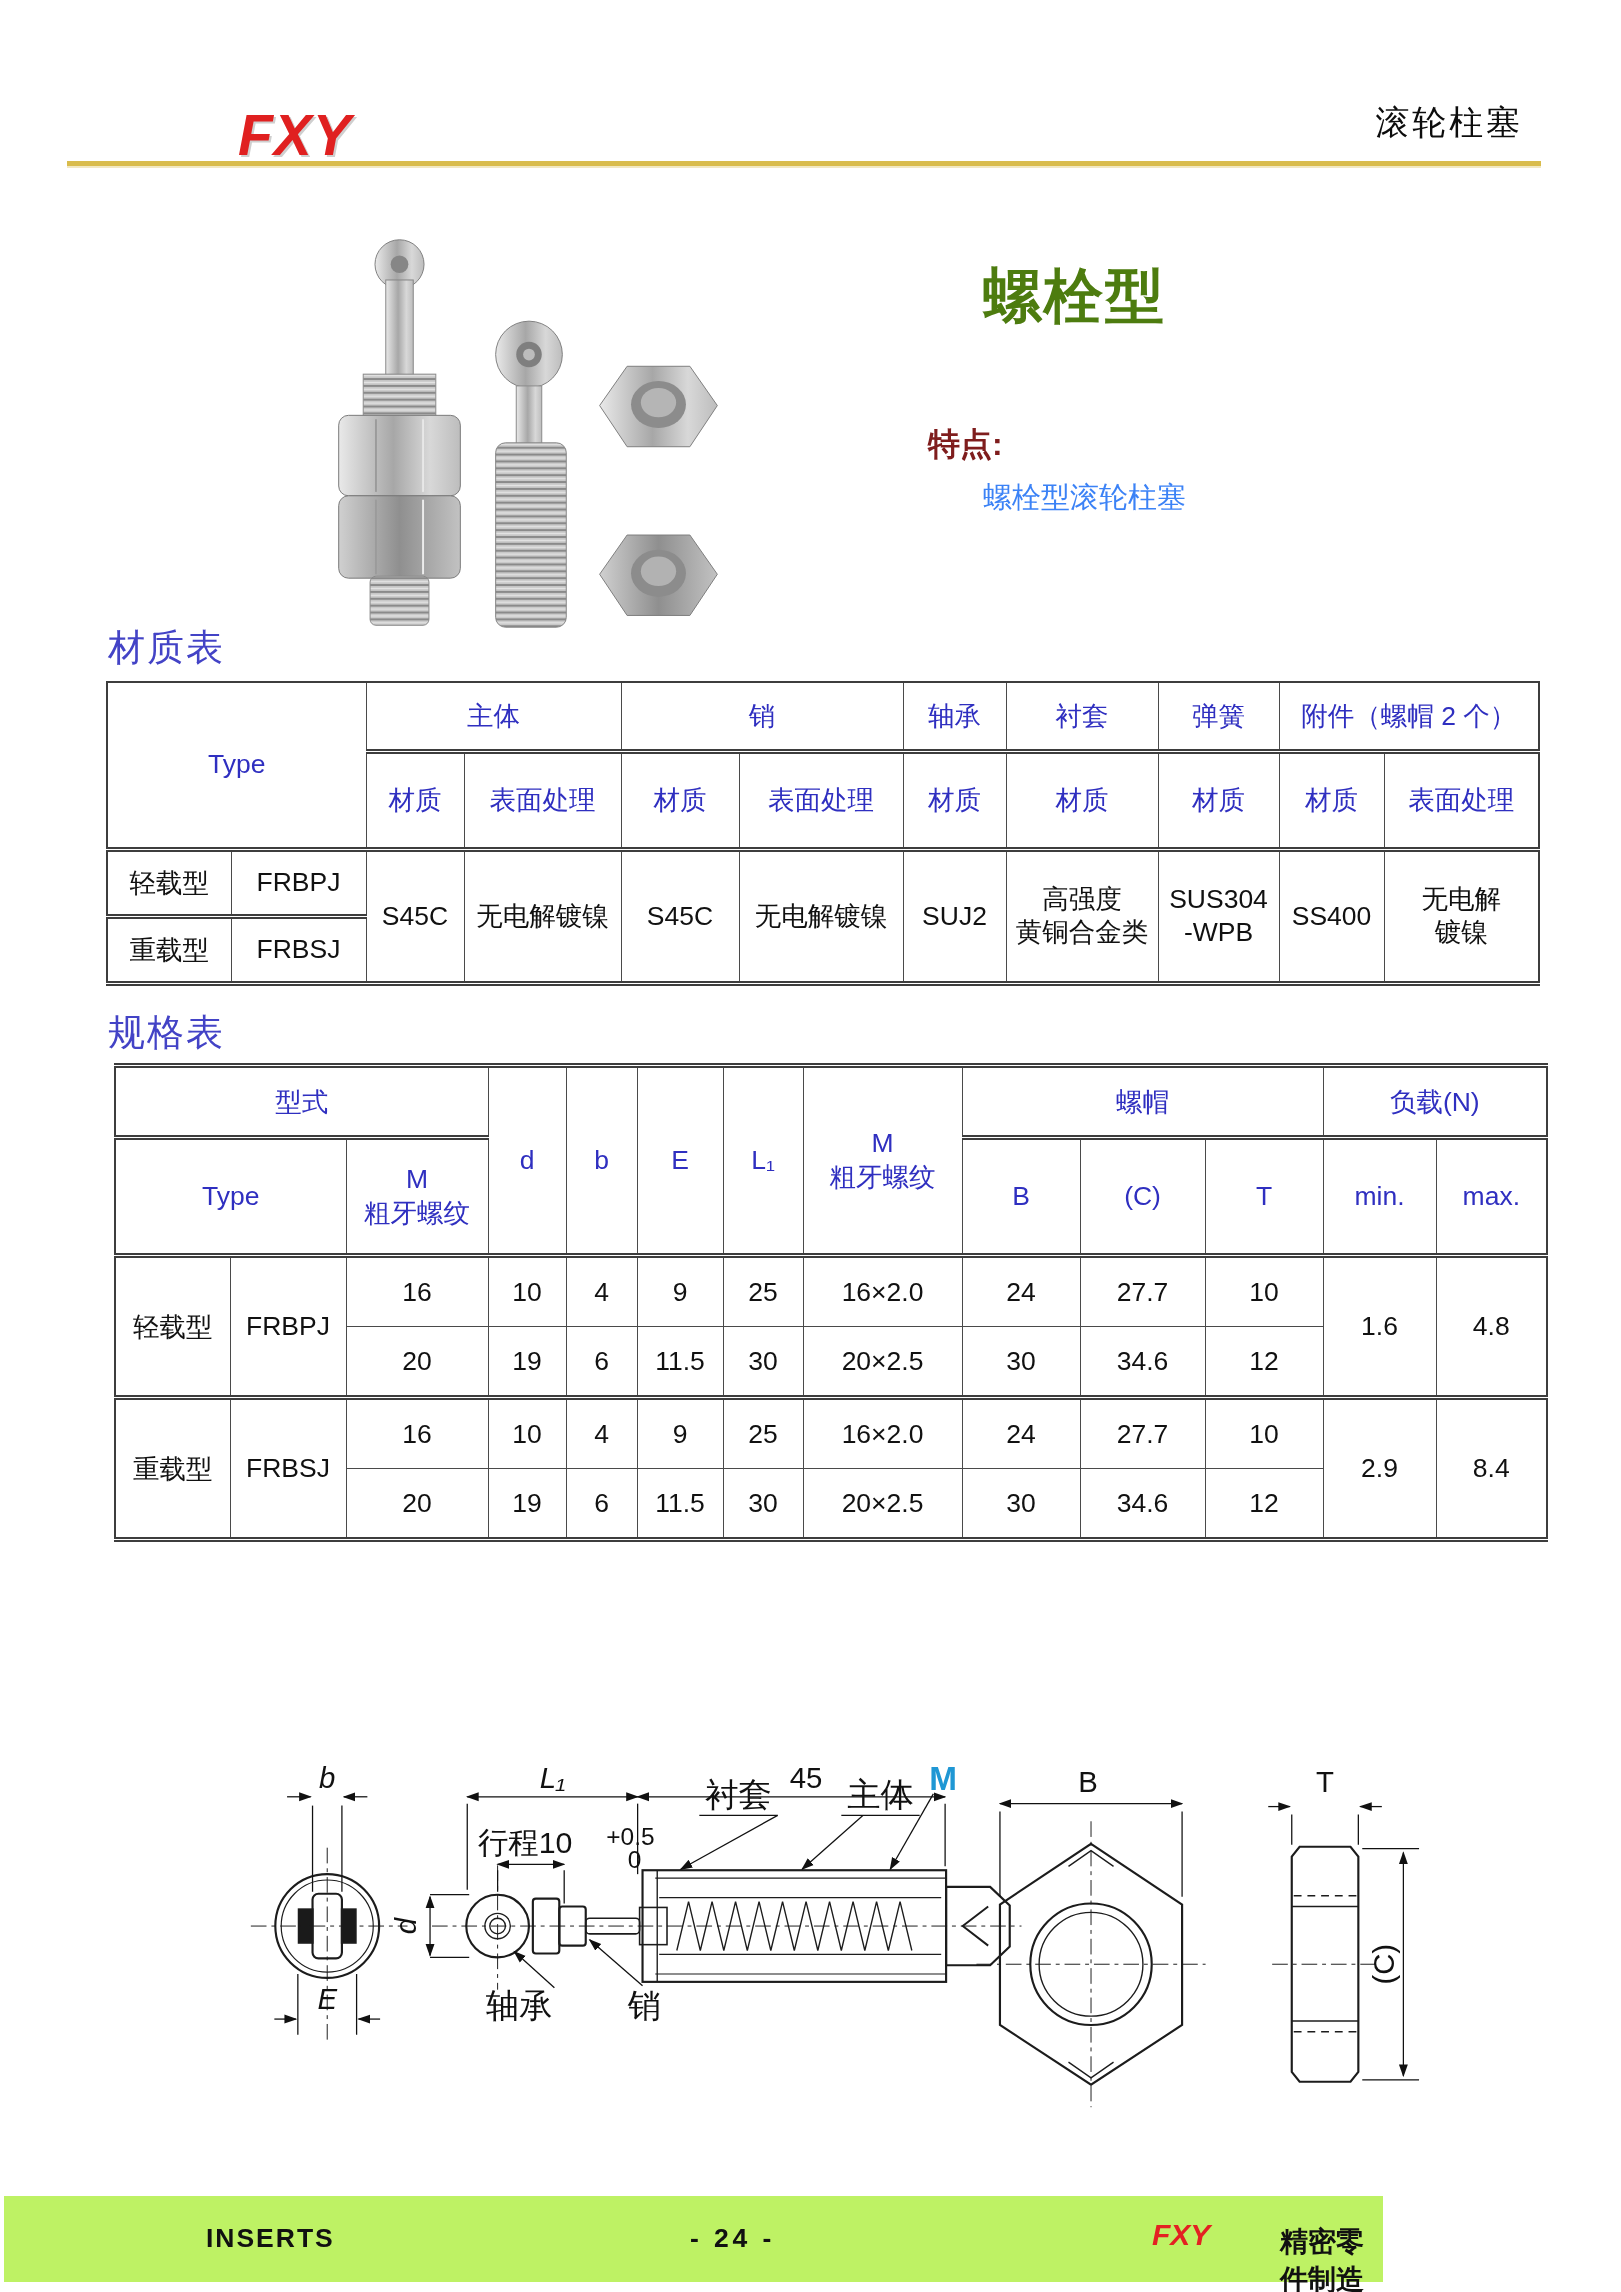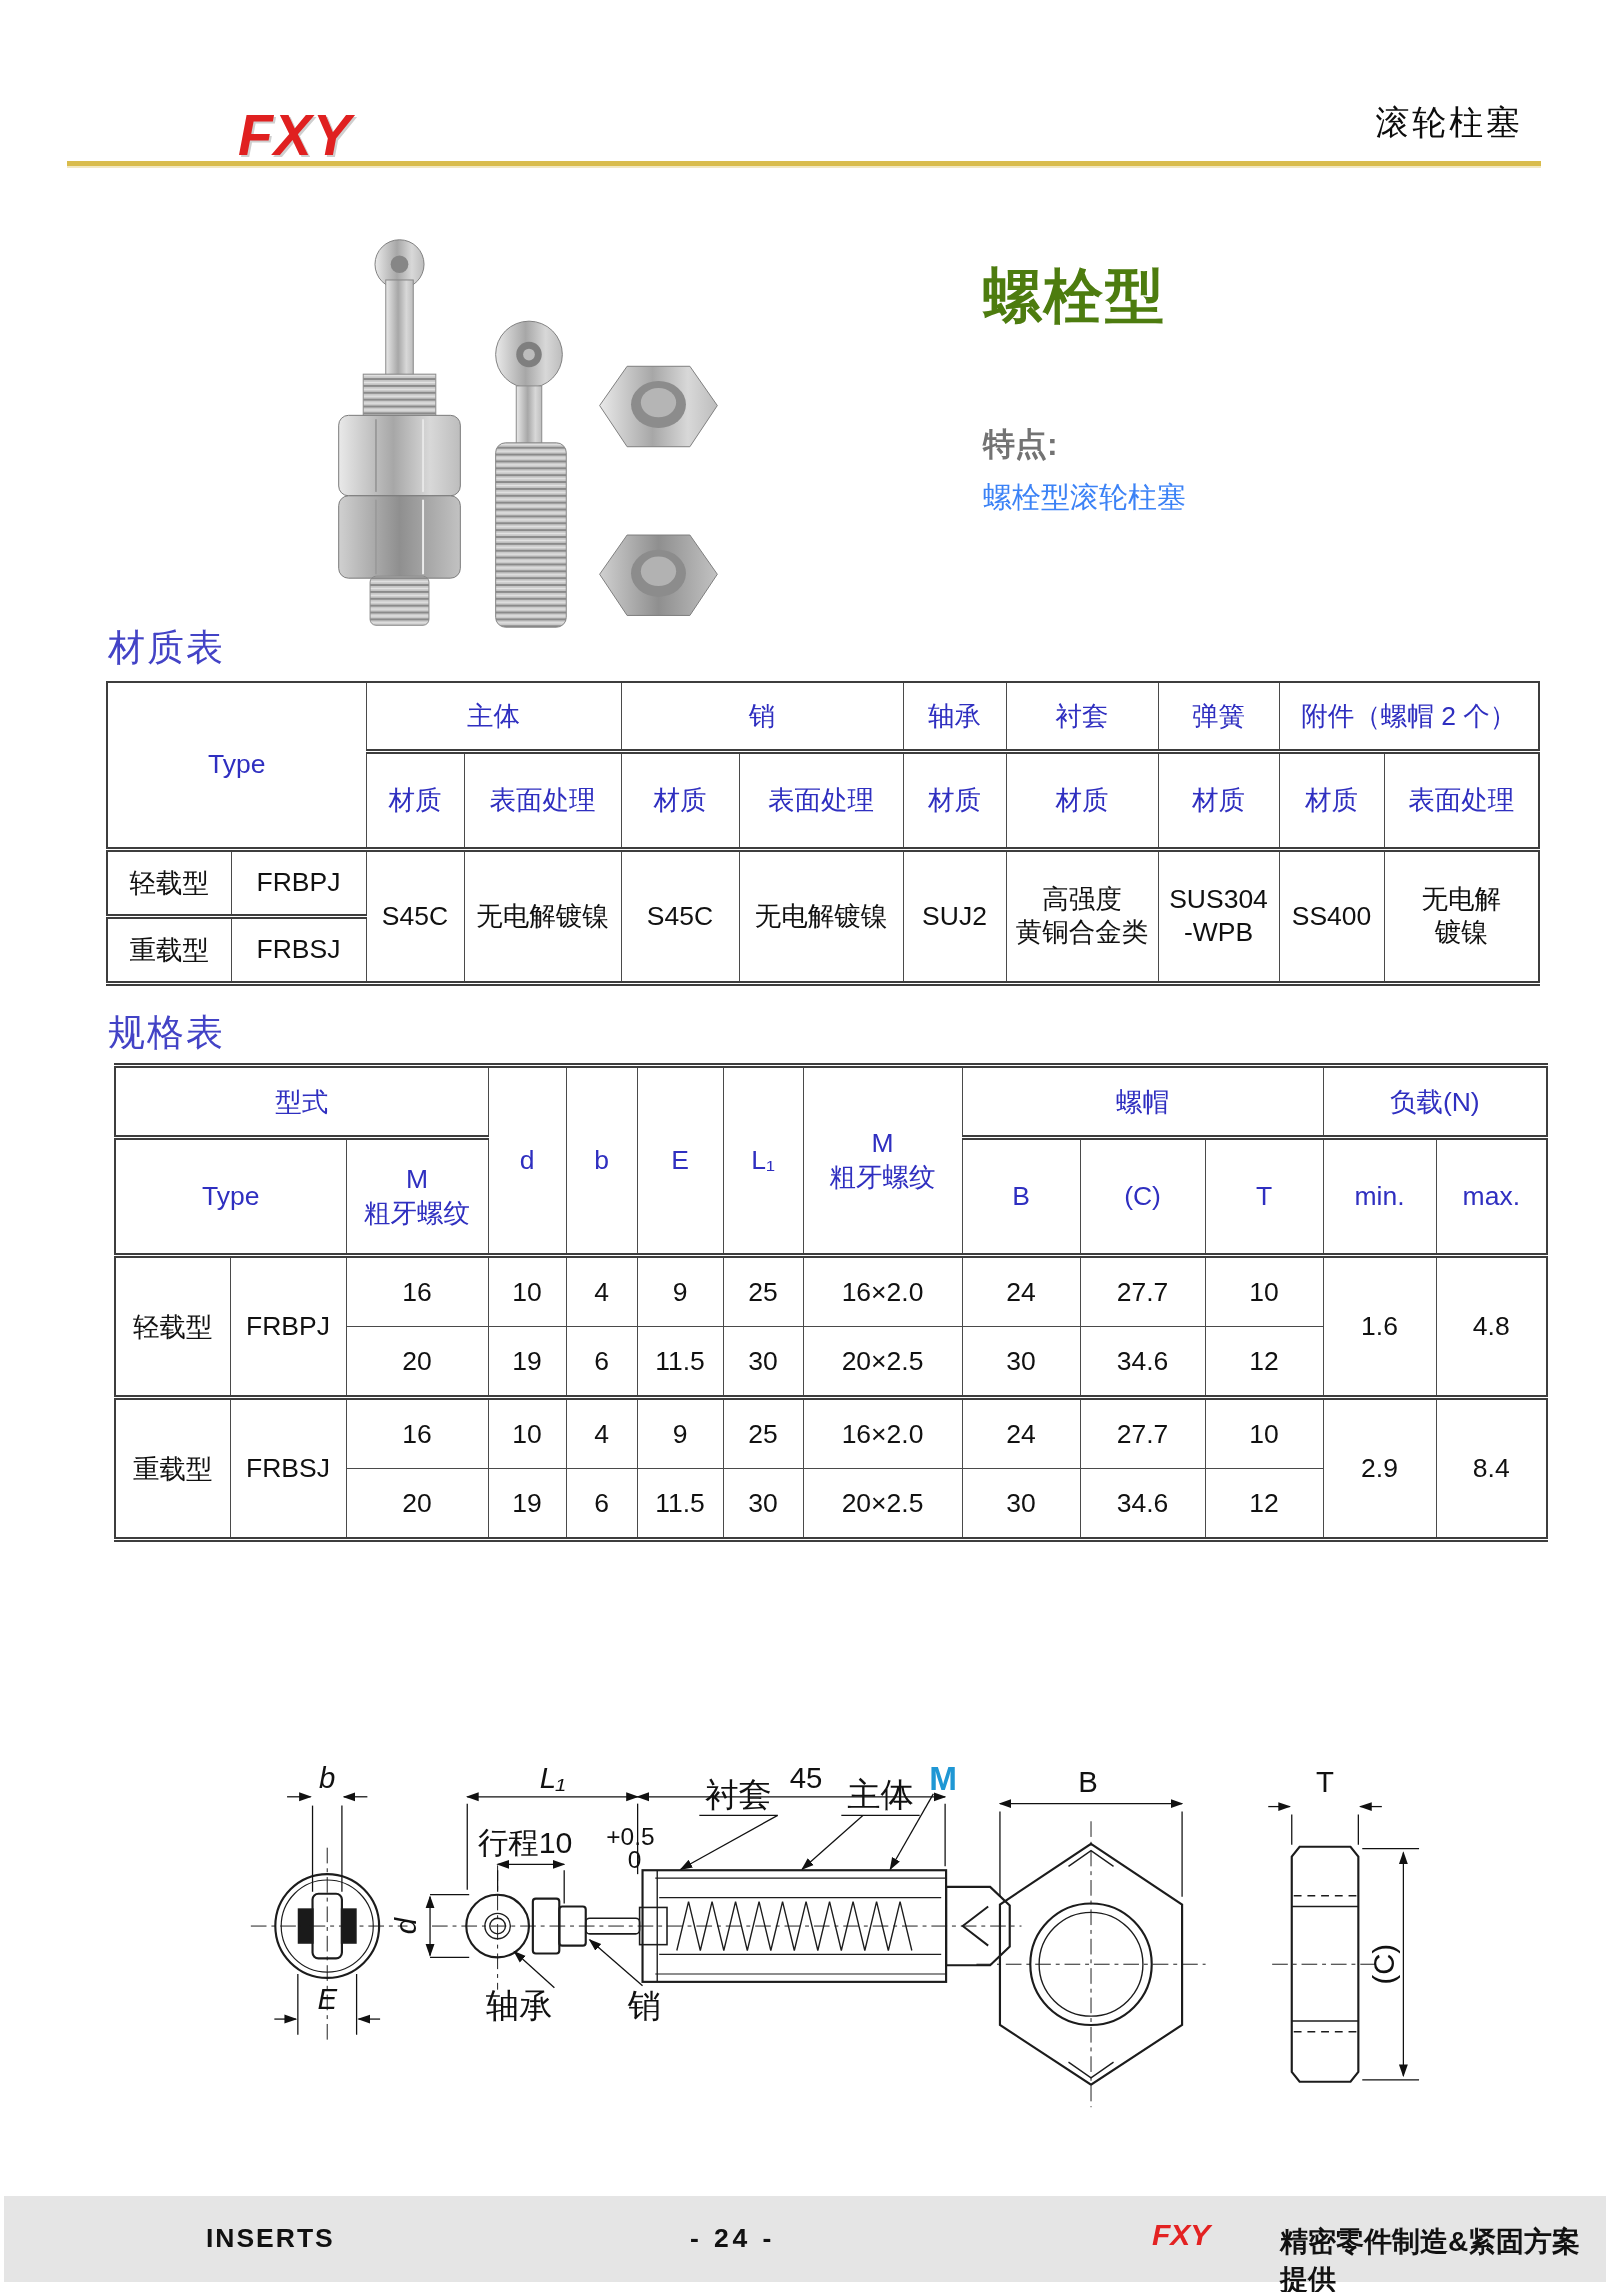--- a/index.html
+++ b/index.html
@@ -5,42 +5,42 @@
   html,body{margin:0;padding:0;background:#e9e9e9;}
   .page{position:relative;width:1621px;height:2293px;background:#ffffff;overflow:hidden;
         font-family:"Liberation Sans",sans-serif;color:#111;}
   
   .logo{position:absolute;left:238px;top:102px;font-size:57px;font-weight:900;font-style:italic;
         color:#e02020;letter-spacing:1px;text-shadow:2px 2px 0 #cfcfcf;}
   .doc-title{position:absolute;right:98px;top:100px;font-size:34px;font-weight:400;color:#0d0d0d;letter-spacing:2.9px;}
   .gold-rule{position:absolute;left:67px;top:161px;width:1474px;height:4.9px;background:#d9bc4c;box-shadow:0 2px 0 rgba(217,188,76,.35);}
   
   .prod-heading{position:absolute;left:983px;top:257px;font-size:59px;font-weight:800;color:#4d7c0f;letter-spacing:2px;}
-  .feat-label{position:absolute;left:983px;top:423px;font-size:32px;font-weight:800;color:#737373;}
+  .feat-label{position:absolute;left:928px;top:423px;font-size:32px;font-weight:800;color:#7f1d1d;}
   .feat-text{position:absolute;left:983px;top:478px;font-size:29px;color:#3b82f6;}
   
   .sec-label{position:absolute;font-size:37px;color:#4343c6;letter-spacing:2px;}
   .sec-mat{left:108px;top:623px;}
   .sec-spec{left:108px;top:1008px;}
   
   table.ctab{position:absolute;border-collapse:collapse;table-layout:fixed;background:#fff;}
   table.ctab td{border:1px solid #4a4a4a;text-align:center;vertical-align:middle;padding:0;font-size:26.5px;color:#111;overflow:hidden;}
   table.ctab td.hd{color:#2f2fc0;}
   table.mat{left:106px;top:681px;width:1431px;border:2px solid #3d3d3d;border-bottom:5.9px double #3d3d3d;}
   table.spec{left:106px;top:1063px;width:1431px;border:2px solid #3d3d3d;border-top:5.9px double #3d3d3d;border-bottom:5.9px double #3d3d3d;margin-left:8px;}
   tr.mh1{height:69px;} tr.mh2{height:98px;} tr.md{height:67px;}
   tr.sh1{height:72px;} tr.sh2{height:118px;} tr.sd{height:71px;}
   td.dblb{border-bottom:5.9px double #3d3d3d !important;}
   tr.dtop td{border-top:5.9px double #3d3d3d;}
   .two-line div{line-height:1.25;}
   
   .draw-svg{position:absolute;left:167px;top:1740px;}
   .photo-svg{position:absolute;left:323px;top:227px;}
   
-  .footer-band{position:absolute;left:3.9px;top:2196px;width:1602px;height:86px;background:#e5e5e5;}
+  .footer-band{position:absolute;left:3.9px;top:2196px;width:1379px;height:86px;background:#bef264;}
   .f-left{position:absolute;left:202px;top:27.4px;font-size:26.5px;font-weight:800;letter-spacing:2px;color:#111;}
   .f-page{position:absolute;left:686px;top:27.4px;width:186px;text-align:left;font-size:26.5px;font-weight:700;color:#111;letter-spacing:3.9px;}
   .f-brand{position:absolute;left:1148px;top:21.6px;font-size:30px;font-weight:900;font-style:italic;color:#e32222;}
   .f-tag{position:absolute;left:1228px;top:27.4px;font-size:28px;font-weight:600;color:#111;margin-left:48px;}
 </style>
 </head>
 <body>
 
 <div class="page">
 

